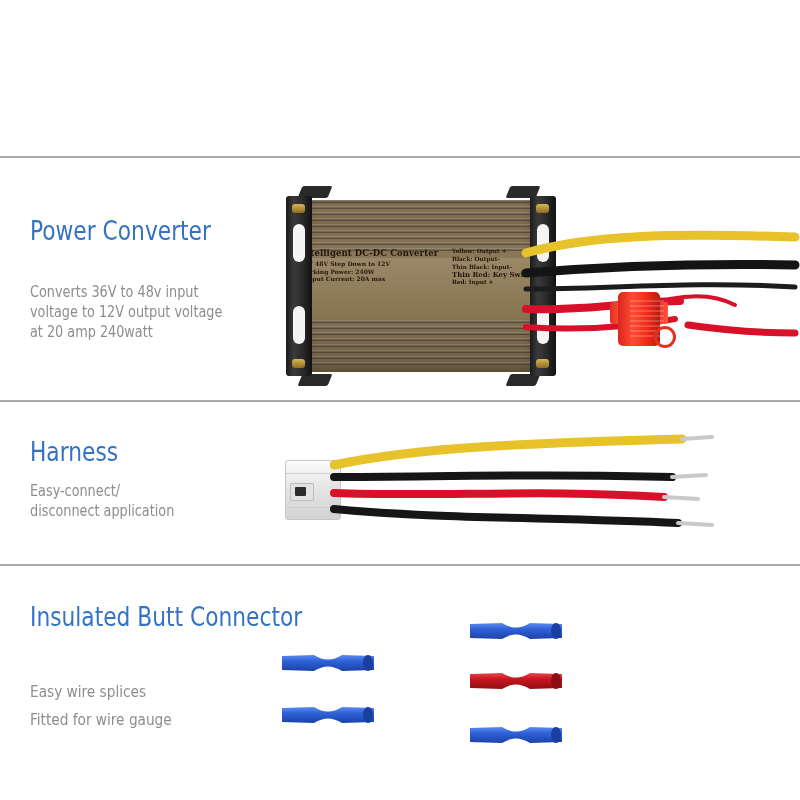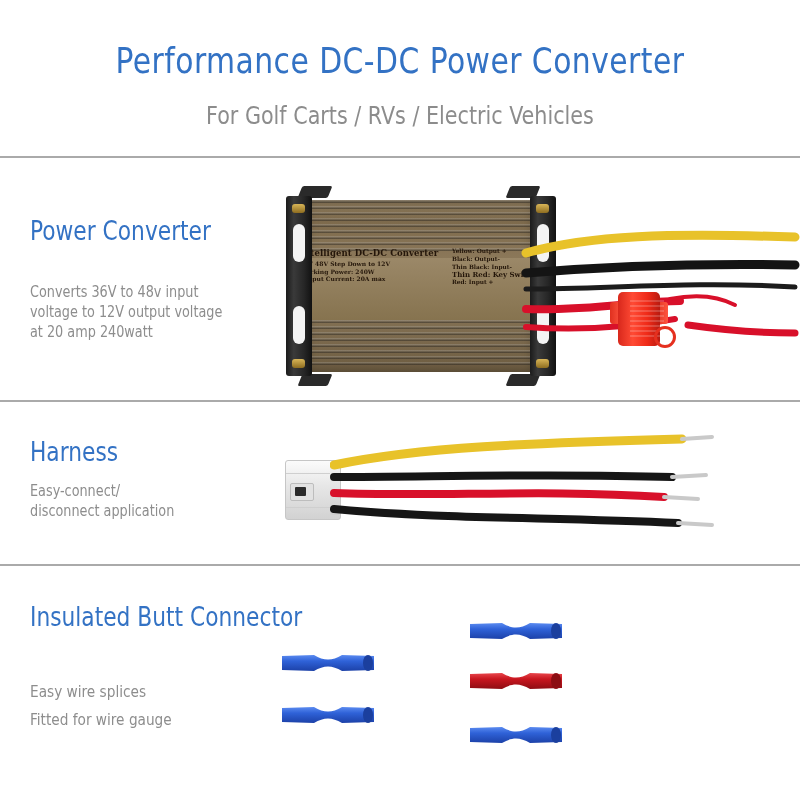--- a/index.html
+++ b/index.html
@@ -184,24 +184,20 @@
   #butt-l2 { left:280px; top:704px; }
   #butt-r1 { left:468px; top:620px; }
   #butt-r2 { left:468px; top:670px; }
   #butt-r3 { left:468px; top:724px; }
 </style>
 </head>
 <body>
 
 <div id="page">
 
-  <div class="header">
-    <div class="main-title">Performance DC-DC Power Converter</div>
-    <div class="sub-title">For Golf Carts / RVs / Electric Vehicles</div>
-  </div>
 
   <div class="divider d1"></div>
   <div class="divider d2"></div>
   <div class="divider d3"></div>
 
   <div class="sec-head" id="sec1-head">Power Converter</div>
   <div class="sec-body" id="sec1-body">
     <div>Converts 36V to 48v input</div>
     <div>voltage to 12V output voltage</div>
     <div>at 20 amp 240watt</div>

